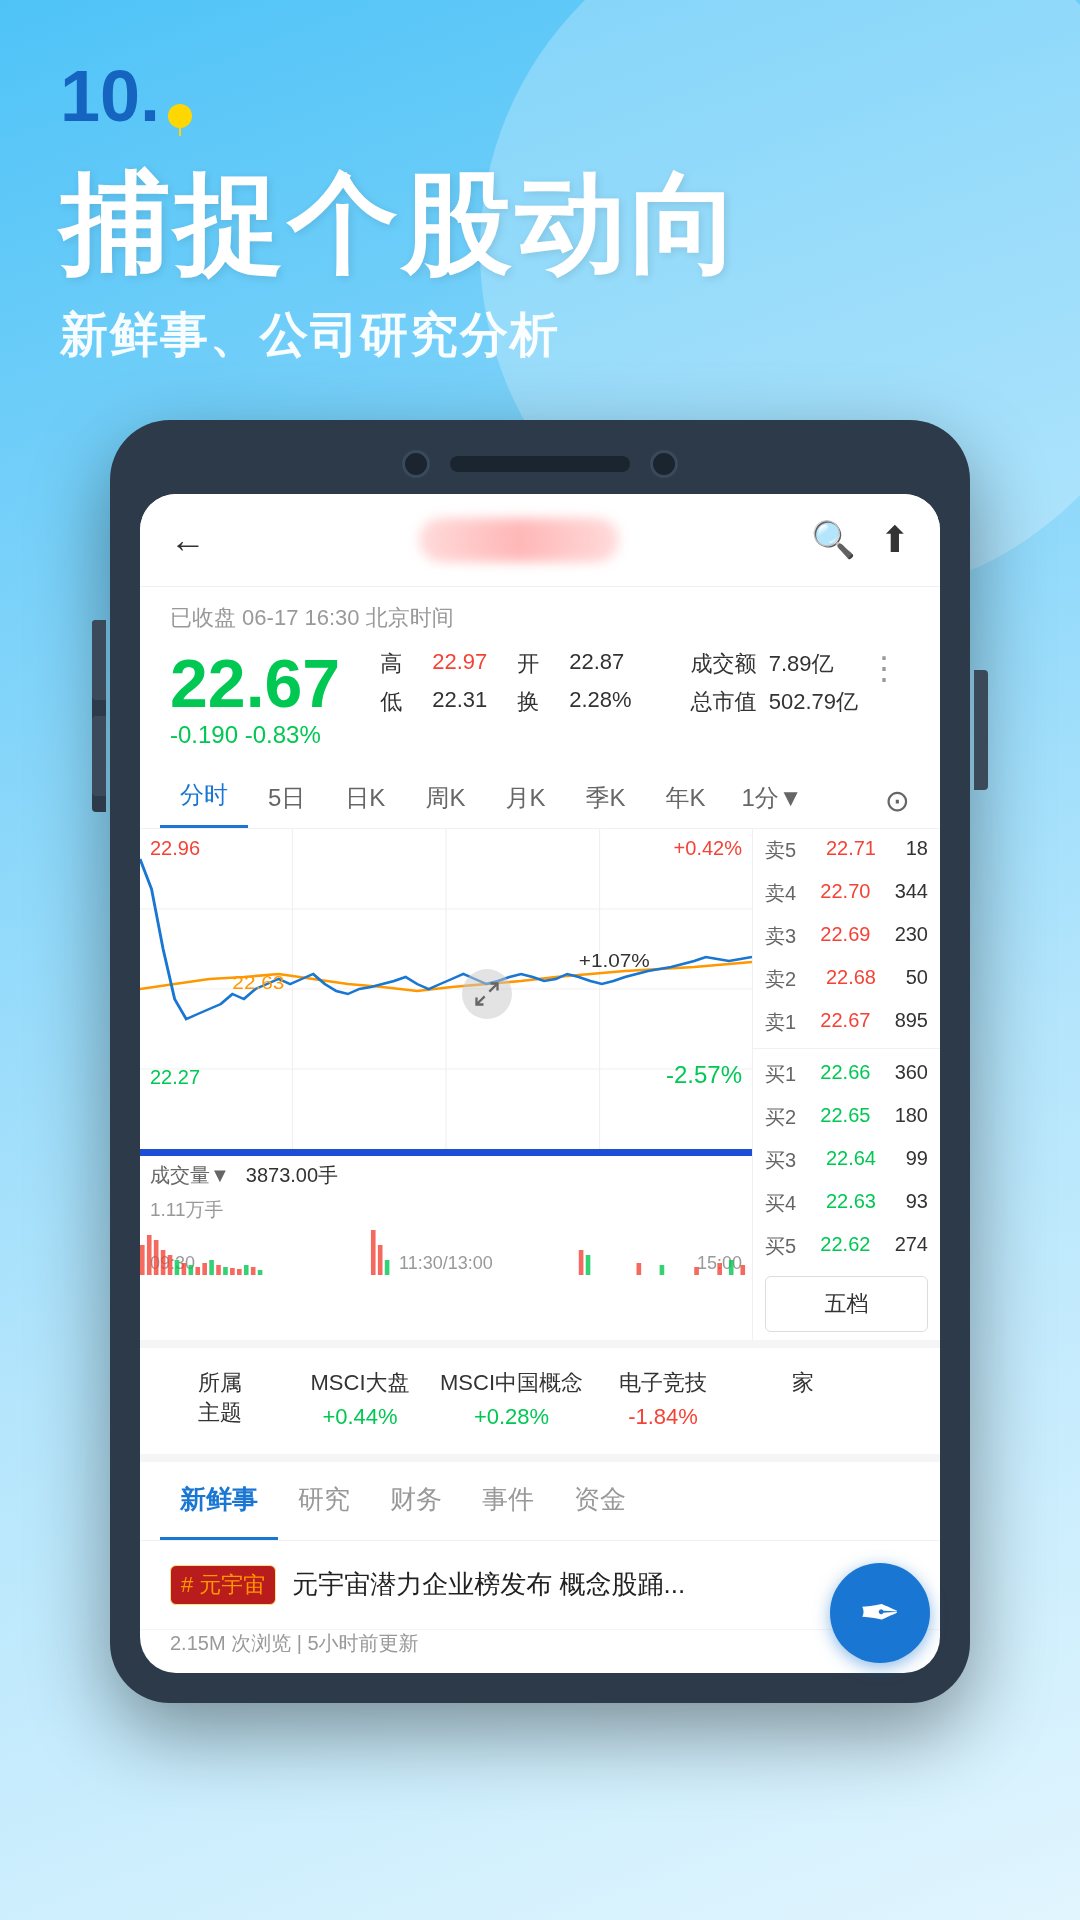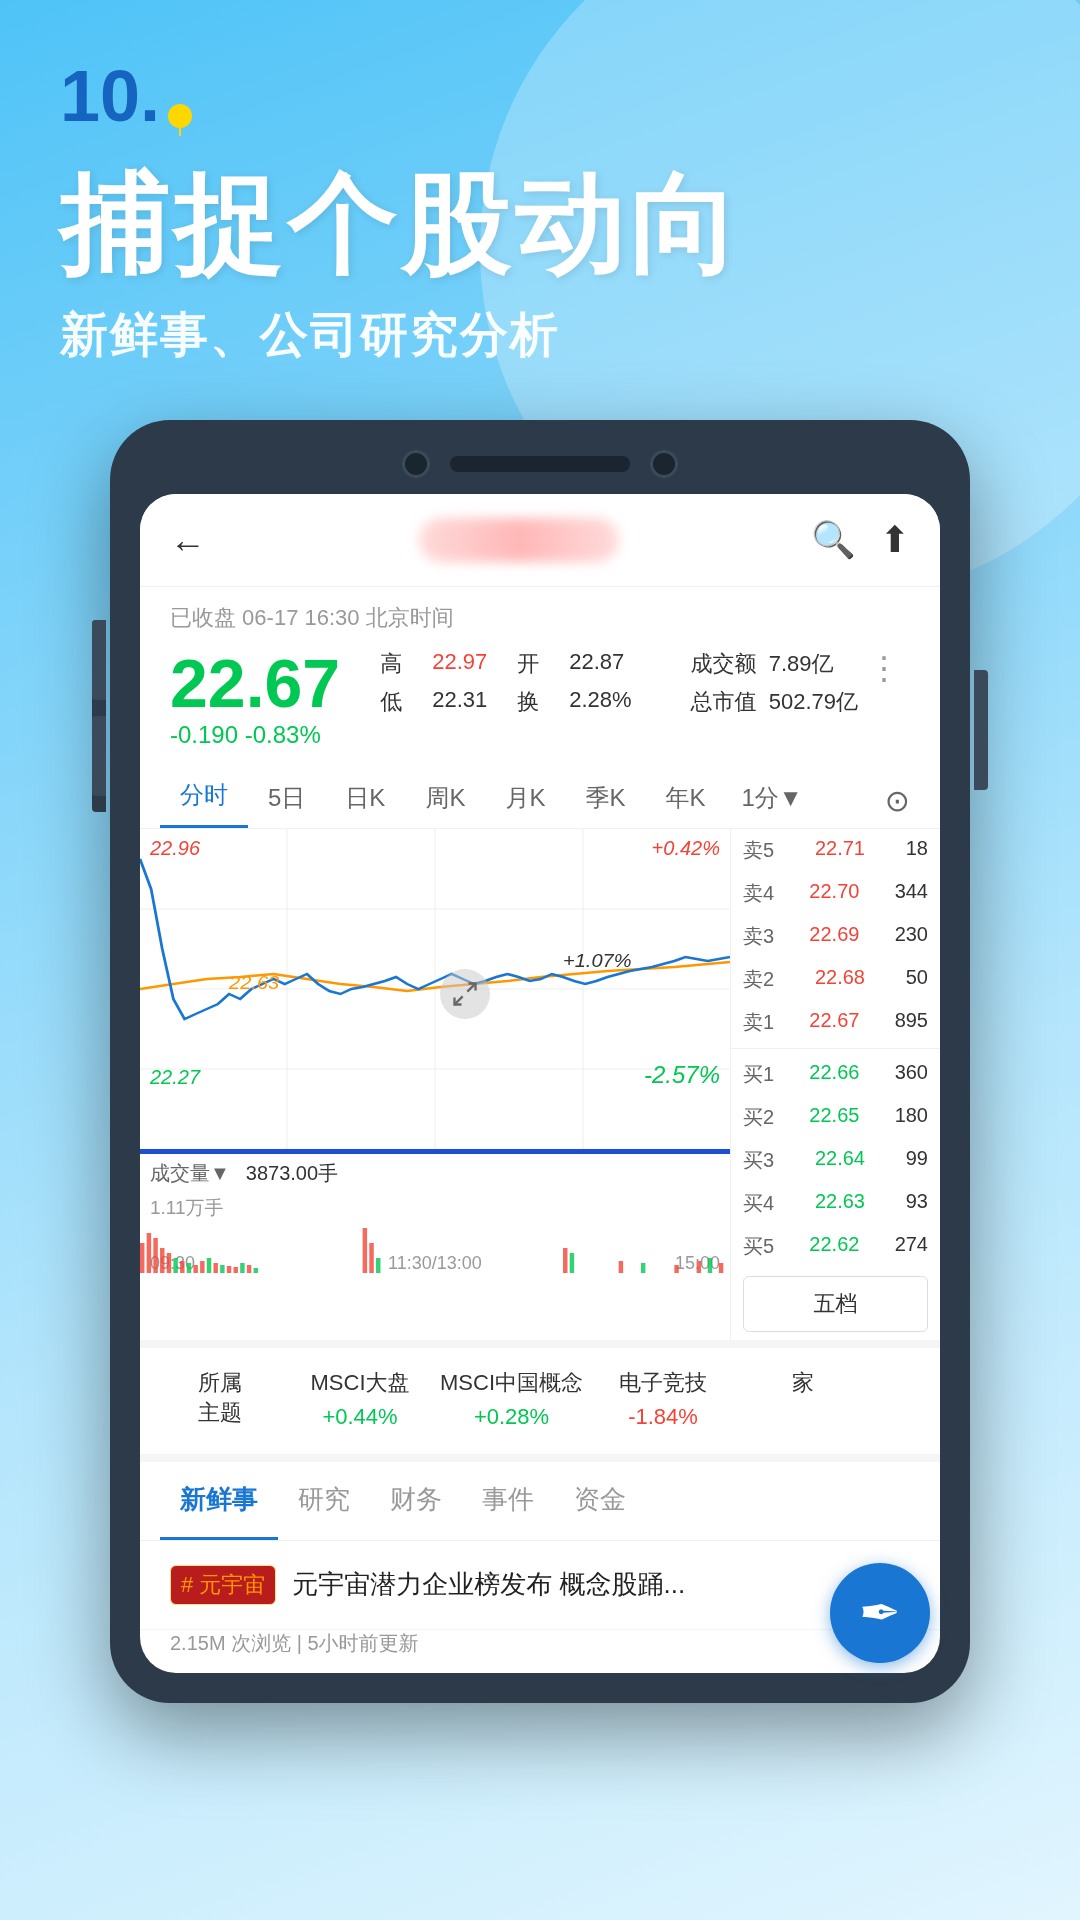--- a/index.html
+++ b/index.html
@@ -323,21 +323,20 @@
 
     .chart-main {
       flex: 1;
       position: relative;
     }
 
     .chart-svg-area {
       width: 100%;
       height: 320px;
       position: relative;
-      font-style: italic;
     }
 
     .chart-label-top-left {
       position: absolute;
       top: 8px;
       left: 10px;
       font-size: 20px;
       color: #f44336;
     }
 
@@ -361,21 +360,21 @@
       position: absolute;
       bottom: 60px;
       right: 10px;
       font-size: 24px;
       color: #00c853;
     }
 
     .volume-area {
       height: 100px;
       position: relative;
-      border-top: 5px solid #1d4ed8;
+      border-top: 7px solid #1d4ed8;
     }
 
     .volume-label {
       display: flex;
       align-items: center;
       gap: 8px;
       padding: 6px 10px;
       font-size: 20px;
       color: #666;
     }
@@ -383,21 +382,21 @@
     .time-axis {
       display: flex;
       justify-content: space-between;
       padding: 4px 10px;
       font-size: 18px;
       color: #999;
     }
 
     
     .order-book {
-      width: 210px;
+      width: 188px;
       border-left: 1px solid #f0f0f0;
       font-size: 20px;
     }
 
     .order-book-row {
       display: flex;
       justify-content: space-between;
       padding: 8px 12px;
     }
 

